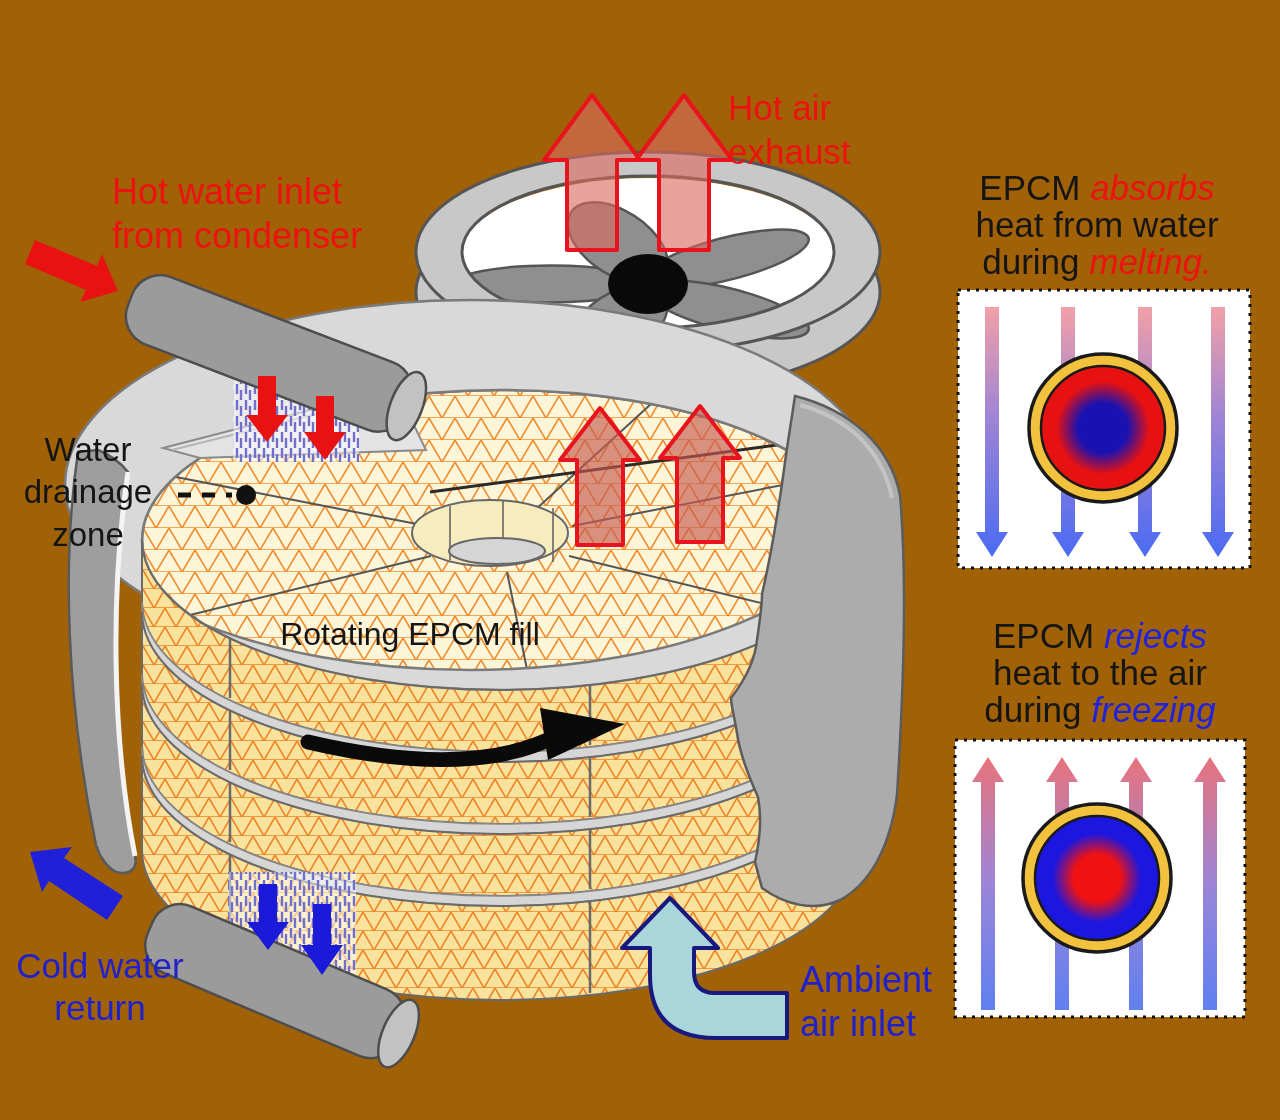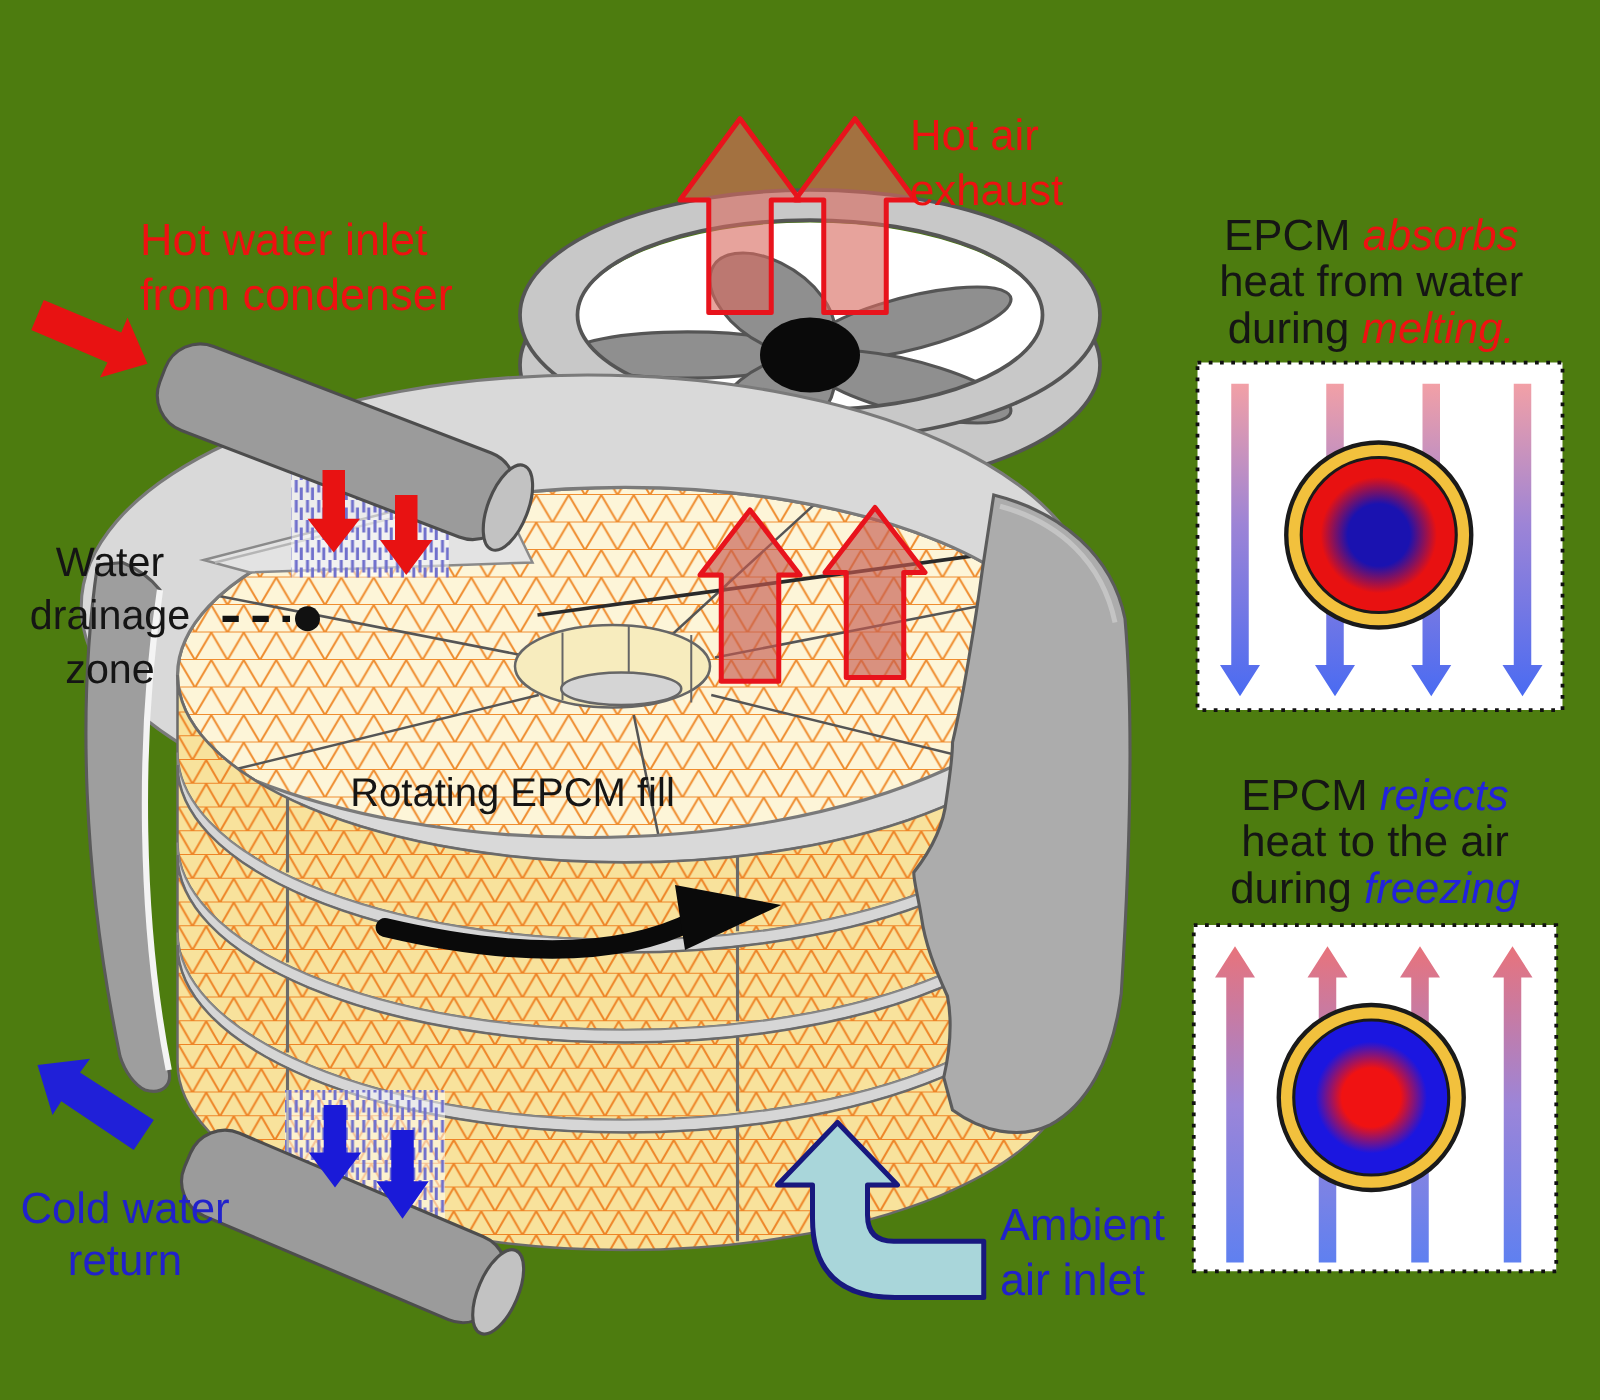--- a/index.html
+++ b/index.html
@@ -1,16 +1,16 @@
 <!DOCTYPE html>
 <html><head>
 <meta charset="utf-8">
 <style>
   html,body{margin:0;padding:0;background:#ffffff;}
-  .stage{width:1280px;height:1120px;position:relative;background:#4d7c0f;overflow:hidden;}
+  .stage{width:1280px;height:1120px;position:relative;background:#a16207;overflow:hidden;}
   svg{display:block;}
   text, tspan{font-family:"Liberation Sans", sans-serif;}
   .red{fill:#ee1111;}
   .blue{fill:#2121cc;}
   .blk{fill:#151515;}
   .it{font-style:italic;}
   .accent-red{fill:#ee1111;}
   .accent-blue{fill:#2222dd;}
   .mid{text-anchor:middle;}
   .f32{font-size:32px;}

